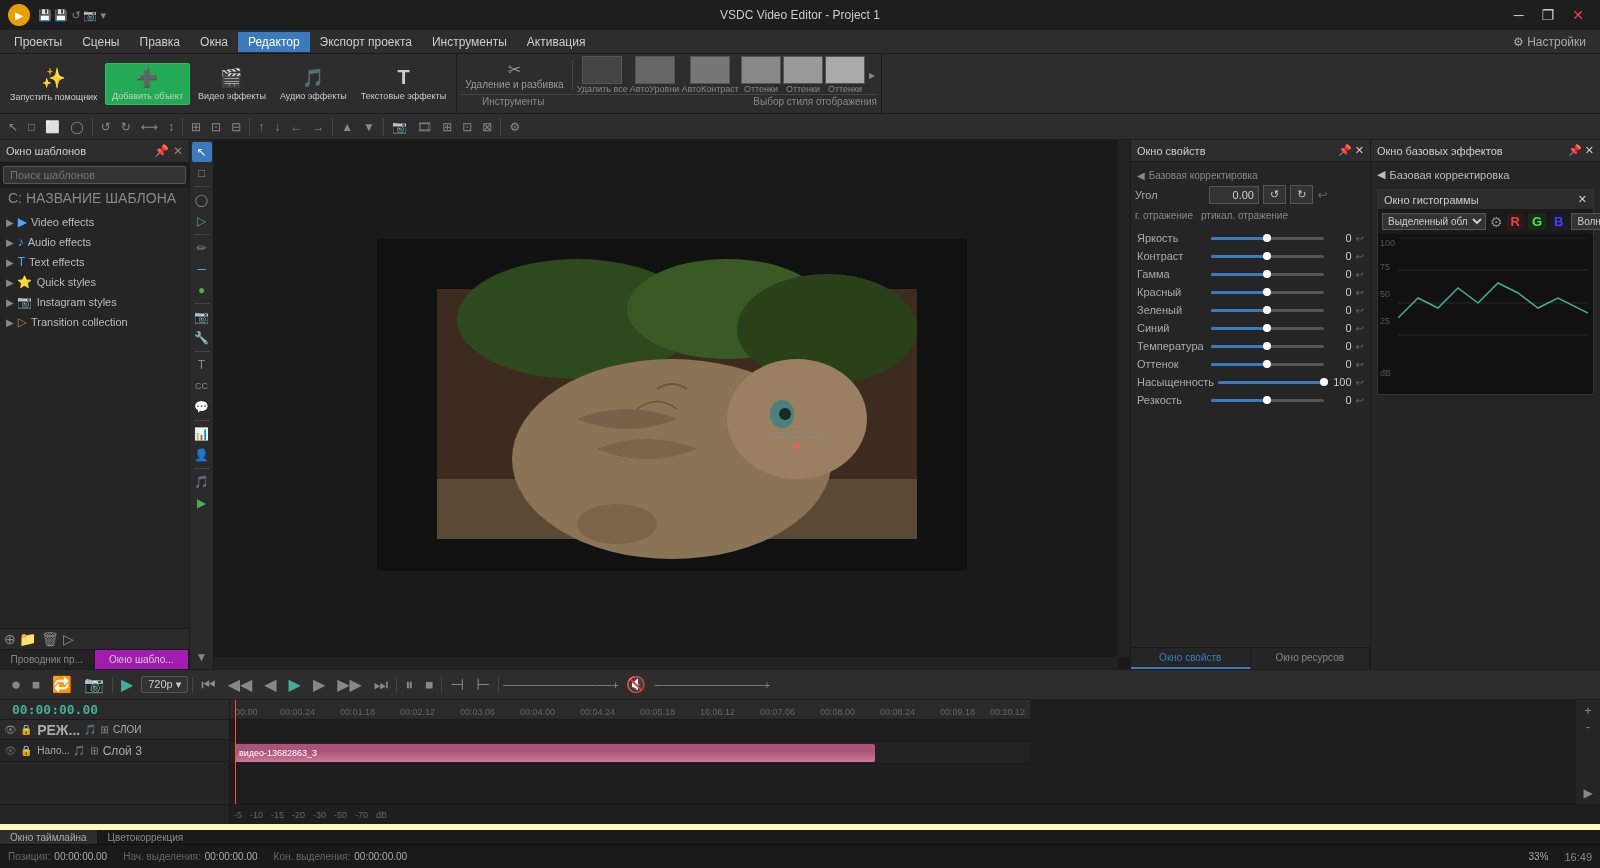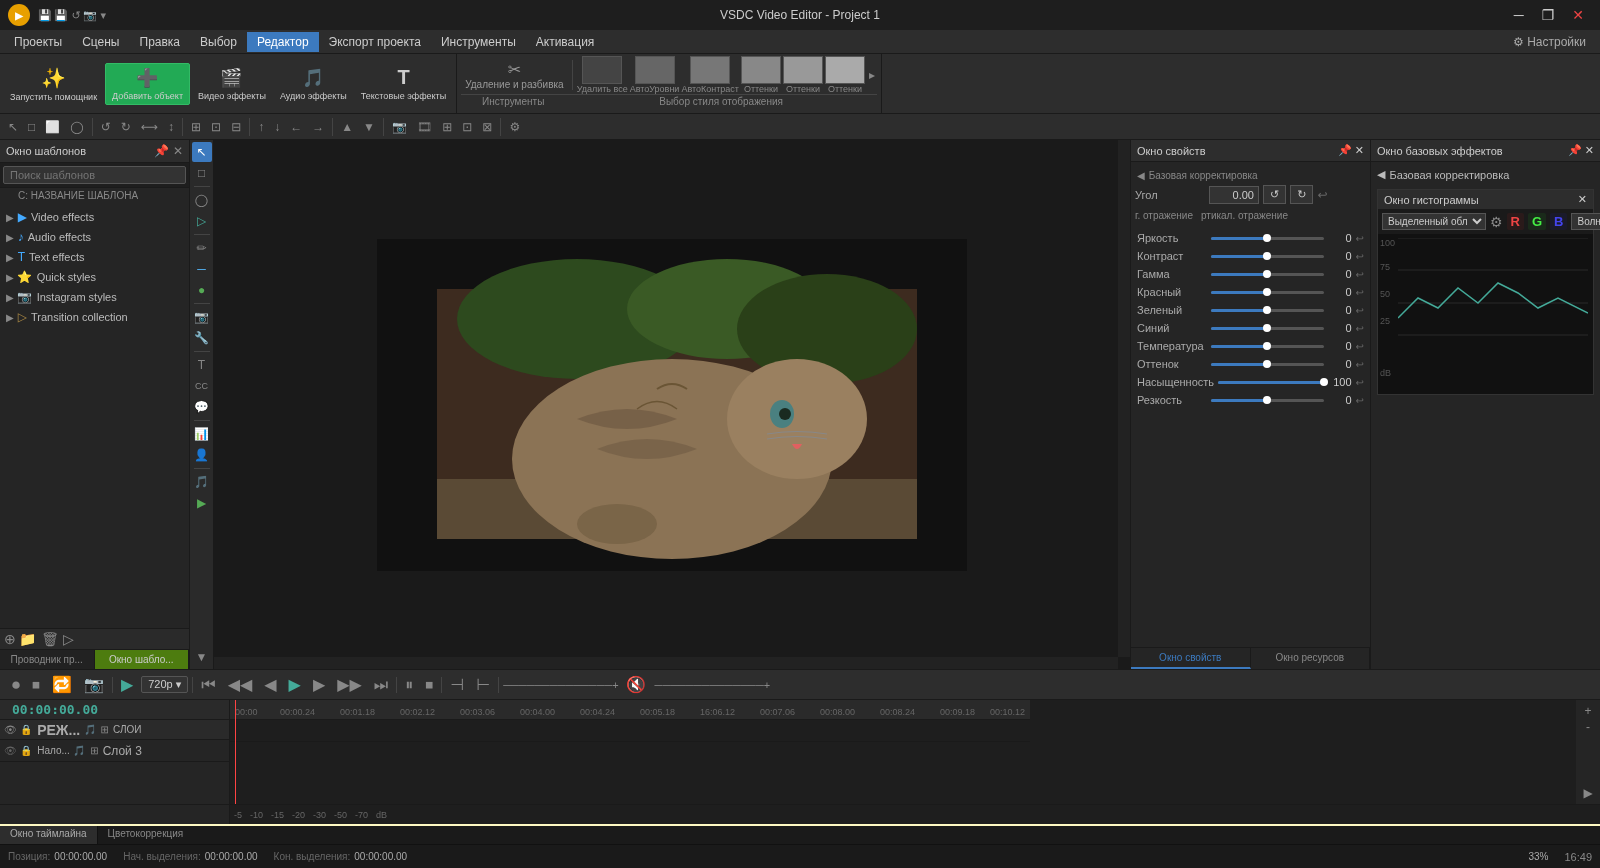--- a/index.html
+++ b/index.html
@@ -25,28 +25,28 @@
     .separator { width: 1px; background: #444; margin: 4px 2px; align-self: stretch; }
 
     
     #templates-panel { width: 190px; background: #252525; border-right: 1px solid #1a1a1a; display: flex; flex-direction: column; }
     #templates-panel .panel-header { background: #2d2d2d; padding: 4px 6px; display: flex; align-items: center; justify-content: space-between; border-bottom: 1px solid #1a1a1a; font-size: 11px; }
     #templates-panel .panel-title { color: #ccc; }
     #templates-panel .panel-actions { display: flex; gap: 4px; }
     #templates-panel .panel-actions span { color: #888; cursor: pointer; font-size: 12px; }
     .search-box { padding: 3px; background: #1e1e1e; border-bottom: 1px solid #1a1a1a; }
     .search-box input { width: 100%; background: #333; border: 1px solid #555; color: #ccc; padding: 2px 6px; font-size: 11px; border-radius: 2px; }
-    .template-label { font-size: 10px; color: #888; padding: 2px 18px; }
+    .template-label { font-size: 14px; color: #888; padding: 2px 8px; }
     .template-tree { flex: 1; overflow-y: auto; padding: 4px 0; }
     .tree-item { padding: 3px 6px; cursor: pointer; display: flex; align-items: center; gap: 4px; font-size: 11px; color: #bbb; }
     .tree-item .arrow { color: #888; font-size: 10px; }
     .tree-item .icon { font-size: 12px; }
     .panel-tabs { display: flex; border-top: 1px solid #1a1a1a; }
     .panel-tab { flex: 1; padding: 4px; text-align: center; font-size: 10px; color: #888; cursor: pointer; background: #222; border-right: 1px solid #1a1a1a; }
-    .panel-tab.active { background: #4d7c0f; color: #ccc; }
+    .panel-tab.active { background: #a21caf; color: #ccc; }
 
     
     #tools-bar { width: 24px; background: #2a2a2a; border-right: 1px solid #1a1a1a; display: flex; flex-direction: column; align-items: center; padding: 2px 0; gap: 1px; }
     .tool-btn { width: 20px; height: 20px; display: flex; align-items: center; justify-content: center; color: #888; cursor: pointer; border-radius: 2px; font-size: 12px; }
     .tool-btn.active { background: #3c7abf; color: #fff; }
     .tool-sep { width: 16px; height: 1px; background: #444; margin: 2px 0; }
 
     
     #canvas-area { flex: 1; background: #1a1a1a; display: flex; align-items: center; justify-content: center; position: relative; overflow: hidden; }
     .canvas-video { width: 590px; height: 332px; background: #000; position: relative; }
@@ -133,21 +133,21 @@
       <span>─</span>
       <span>❐</span>
       <span style="color:#e44;">✕</span>
     </div>
   </div>
 
   <div id="menubar">
     <div class="menu-item">Проекты</div>
     <div class="menu-item">Сцены</div>
     <div class="menu-item">Правка</div>
-    <div class="menu-item">Выбор</div>
+    <div class="menu-item">Окна</div>
     <div class="menu-item active">Редактор</div>
     <div class="menu-item">Экспорт проекта</div>
     <div class="menu-item">Инструменты</div>
     <div class="menu-item">Активация</div>
     <div style="flex:1;"></div>
     <div class="menu-item" style="color:#aaa;">⚙ <span>Настройки</span></div>
   </div>
 
   <div id="toolbar">
 
@@ -206,21 +206,21 @@
           </div>
           <div style="display:flex;flex-direction:column;align-items:center;cursor:pointer;color:#888;font-size:9px;">
             <div style="width:40px;height:28px;background:#aaa;border:1px solid #555;"></div>
             <span>Оттенки</span>
           </div>
           <div style="color:#888;cursor:pointer;padding:0 2px;">▸</div>
         </div>
       </div>
       <div style="display:flex;font-size:10px;color:#888;border-top:1px solid #444;padding-top:1px;">
         <span style="flex:1;text-align:center;">Инструменты</span>
-        <span style="flex:3;text-align:center;">Выбор стиля отображения</span>
+        <span style="flex:3;text-align:right;">Выбор стиля отображения</span>
       </div>
     </div>
   </div>
 
   <div id="secondary-toolbar">
     <span class="stb-btn">↖</span>
     <span class="stb-btn">□</span>
     <span class="stb-btn">⬜</span>
     <span class="stb-btn">◯</span>
     <div class="stb-sep"></div>
@@ -639,20 +639,25 @@
           <div class="tl-ruler-mark" style="left:470px;">16:06.12</div>
           <div class="tl-ruler-mark" style="left:530px;">00:07.06</div>
           <div class="tl-ruler-mark" style="left:590px;">00:08.00</div>
           <div class="tl-ruler-mark" style="left:650px;">00:08.24</div>
           <div class="tl-ruler-mark" style="left:710px;margin-top:32px;">00:09.18</div>
           <div class="tl-ruler-mark" style="left:760px;">00:10.12</div>
         </div>
 
         <div class="tl-track-right" style="width:800px;background:#1e1e1e;"></div>
 
+        <div class="tl-track-right" style="width:800px;background:#222;">
+          <div class="tl-clip tl-clip-video" style="left:5px;width:640px;">
+            <span style="font-size:9px;color:#fff;">видео-13682863_3</span>
+          </div>
+        </div>
 
         <div class="tl-playhead" style="left:5px;top:0;height:100%;"></div>
 
         <div style="position:absolute;right:0;top:0;width:24px;height:100%;background:#252525;display:flex;flex-direction:column;align-items:center;padding-top:4px;gap:2px;">
           <span style="color:#888;font-size:12px;cursor:pointer;">+</span>
           <span style="color:#888;font-size:12px;cursor:pointer;">-</span>
           <div style="flex:1;"></div>
           <span style="color:#888;font-size:12px;cursor:pointer;margin-bottom:4px;">▶</span>
         </div>
       </div>
@@ -665,21 +670,21 @@
           <span>-10</span>
           <span>-15</span>
           <span>-20</span>
           <span>-30</span>
           <span>-50</span>
           <span>-70</span>
           <span>dB</span>
       </div>
     </div>
 
-    <div style="display:flex;height:20px;background:#1a1a1a;border-top:2px solid #fef9c3;">
+    <div style="display:flex;height:20px;background:#1a1a1a;border-top:6px solid #fef9c3;">
       <div style="padding:2px 10px;background:#2d2d2d;color:#aaa;font-size:10px;cursor:pointer;border-right:1px solid #111;">Окно таймлайна</div>
       <div style="padding:2px 10px;color:#888;font-size:10px;cursor:pointer;">Цветокоррекция</div>
     </div>
   </div>
 
   <div id="statusbar">
     <div class="status-item">
       <span class="status-label">Позиция:</span>
       <span class="status-val">00:00:00.00</span>
     </div>

